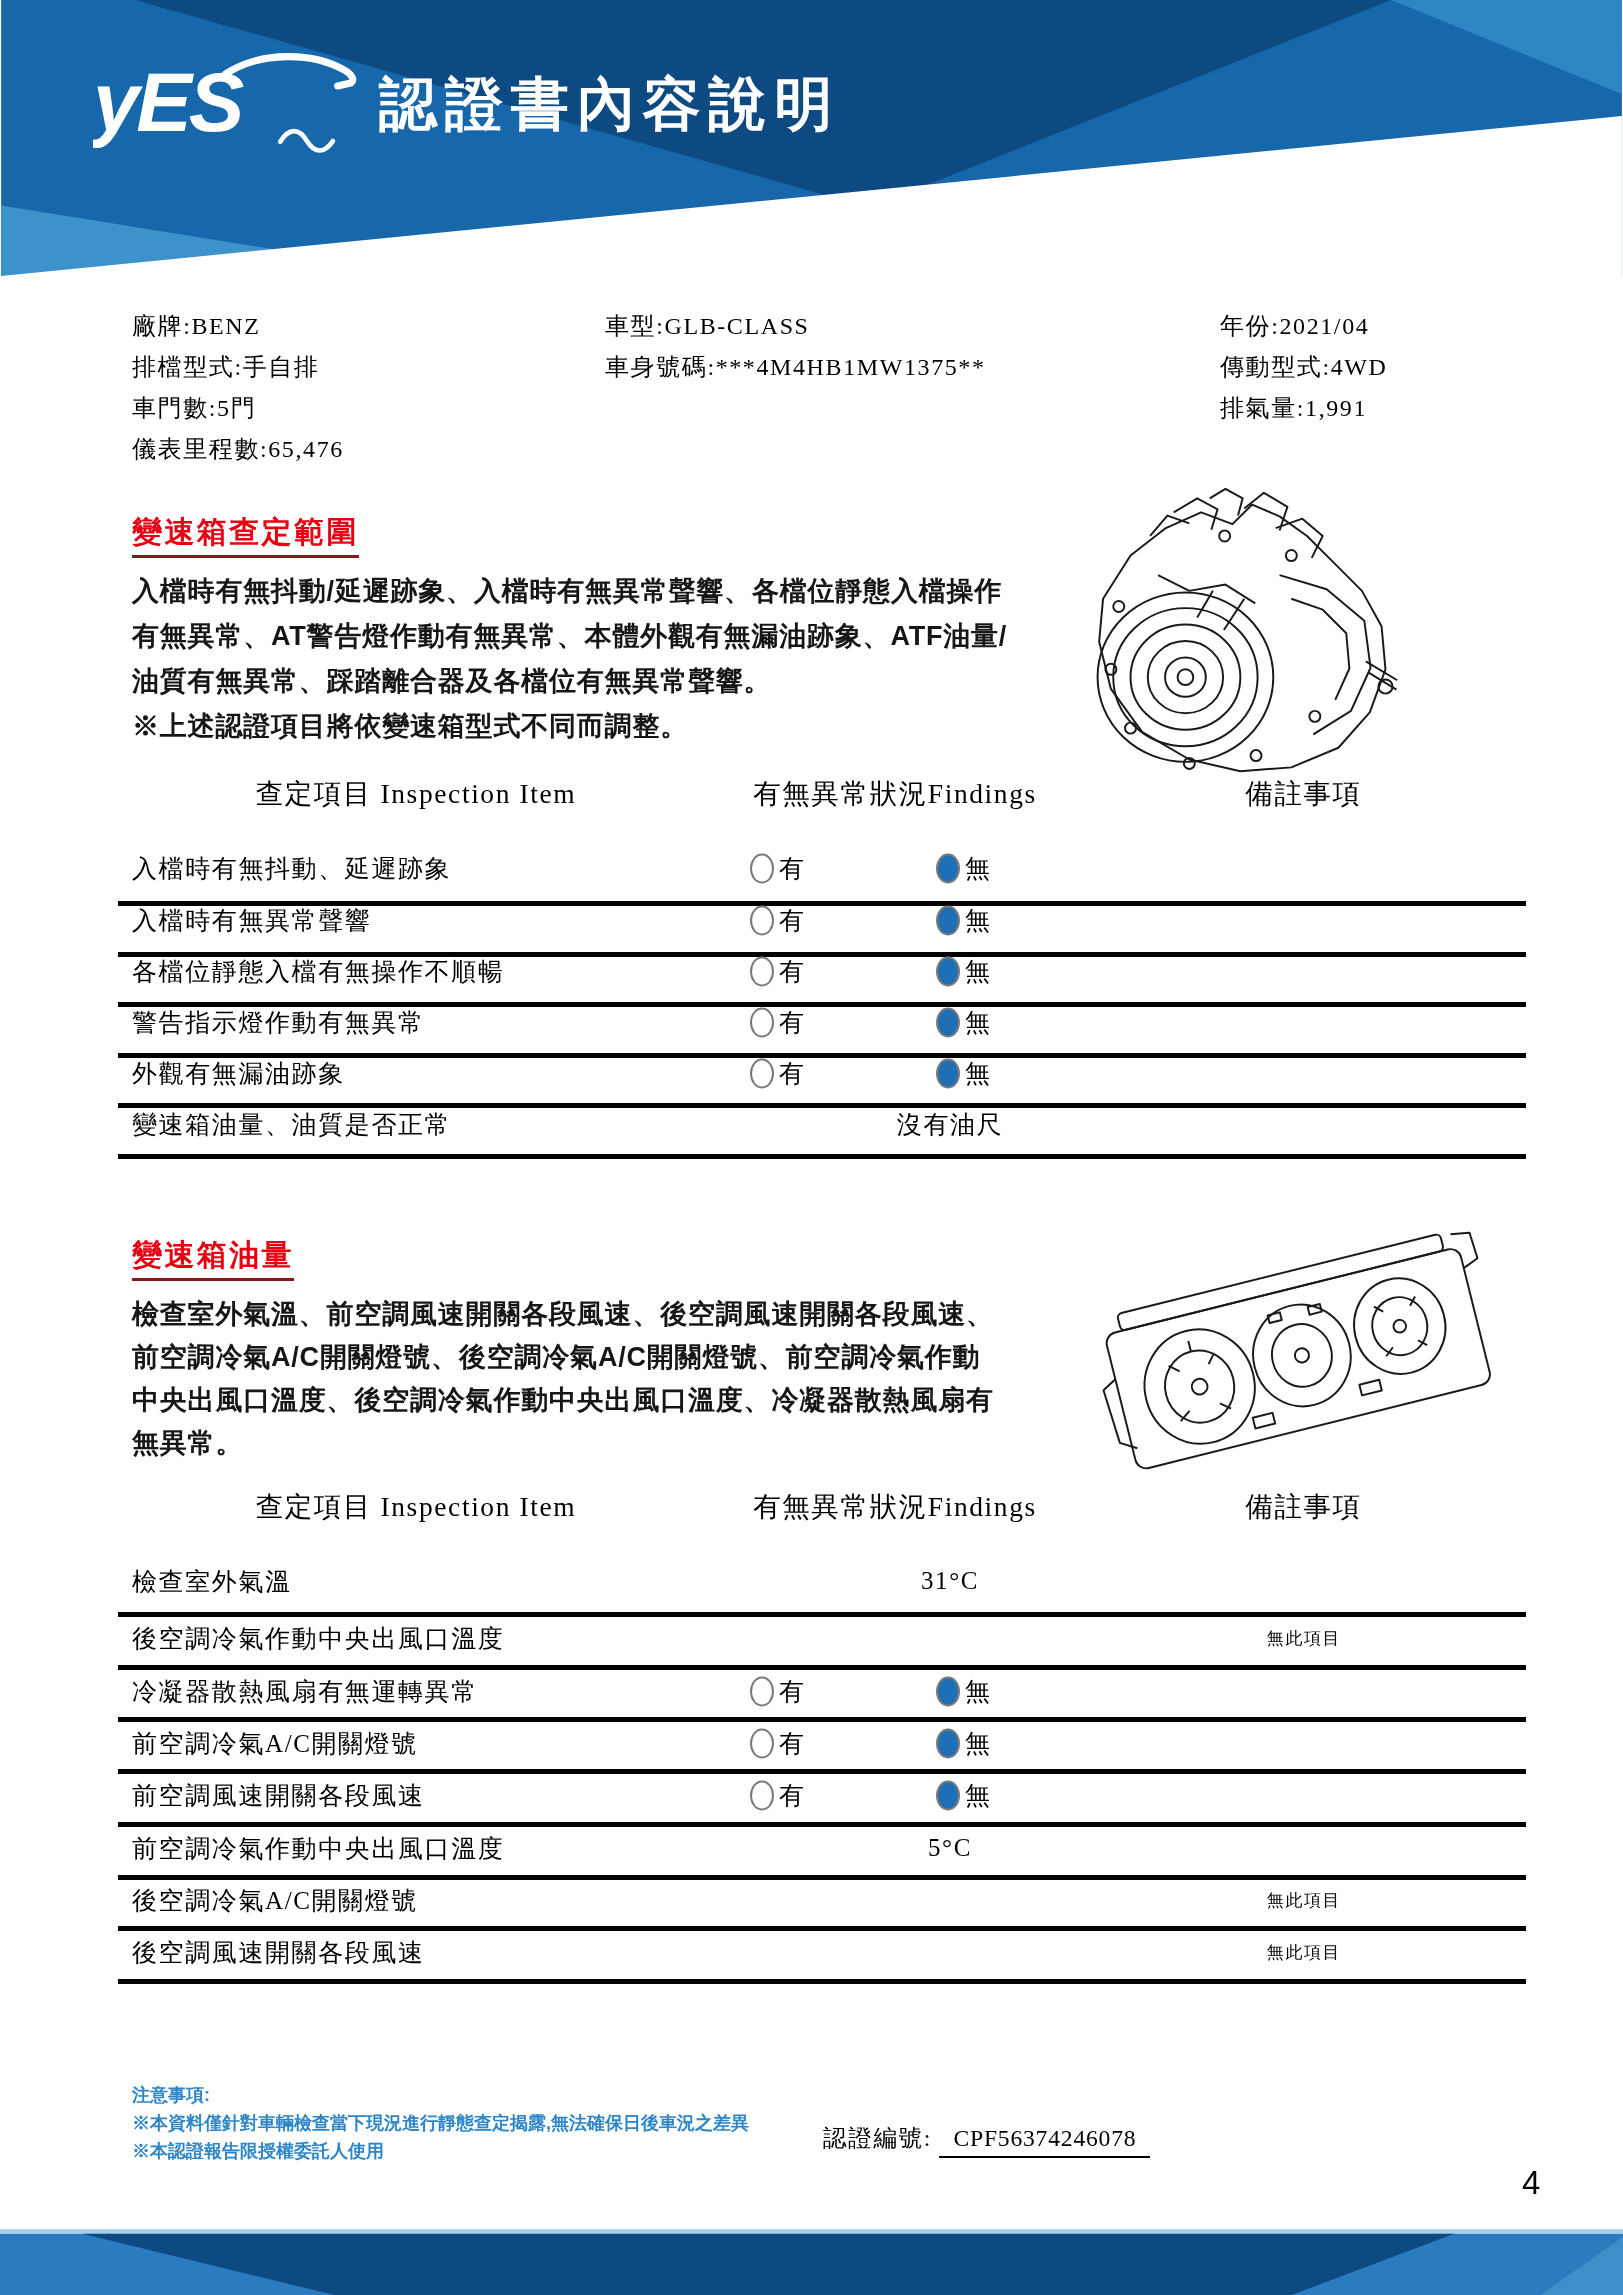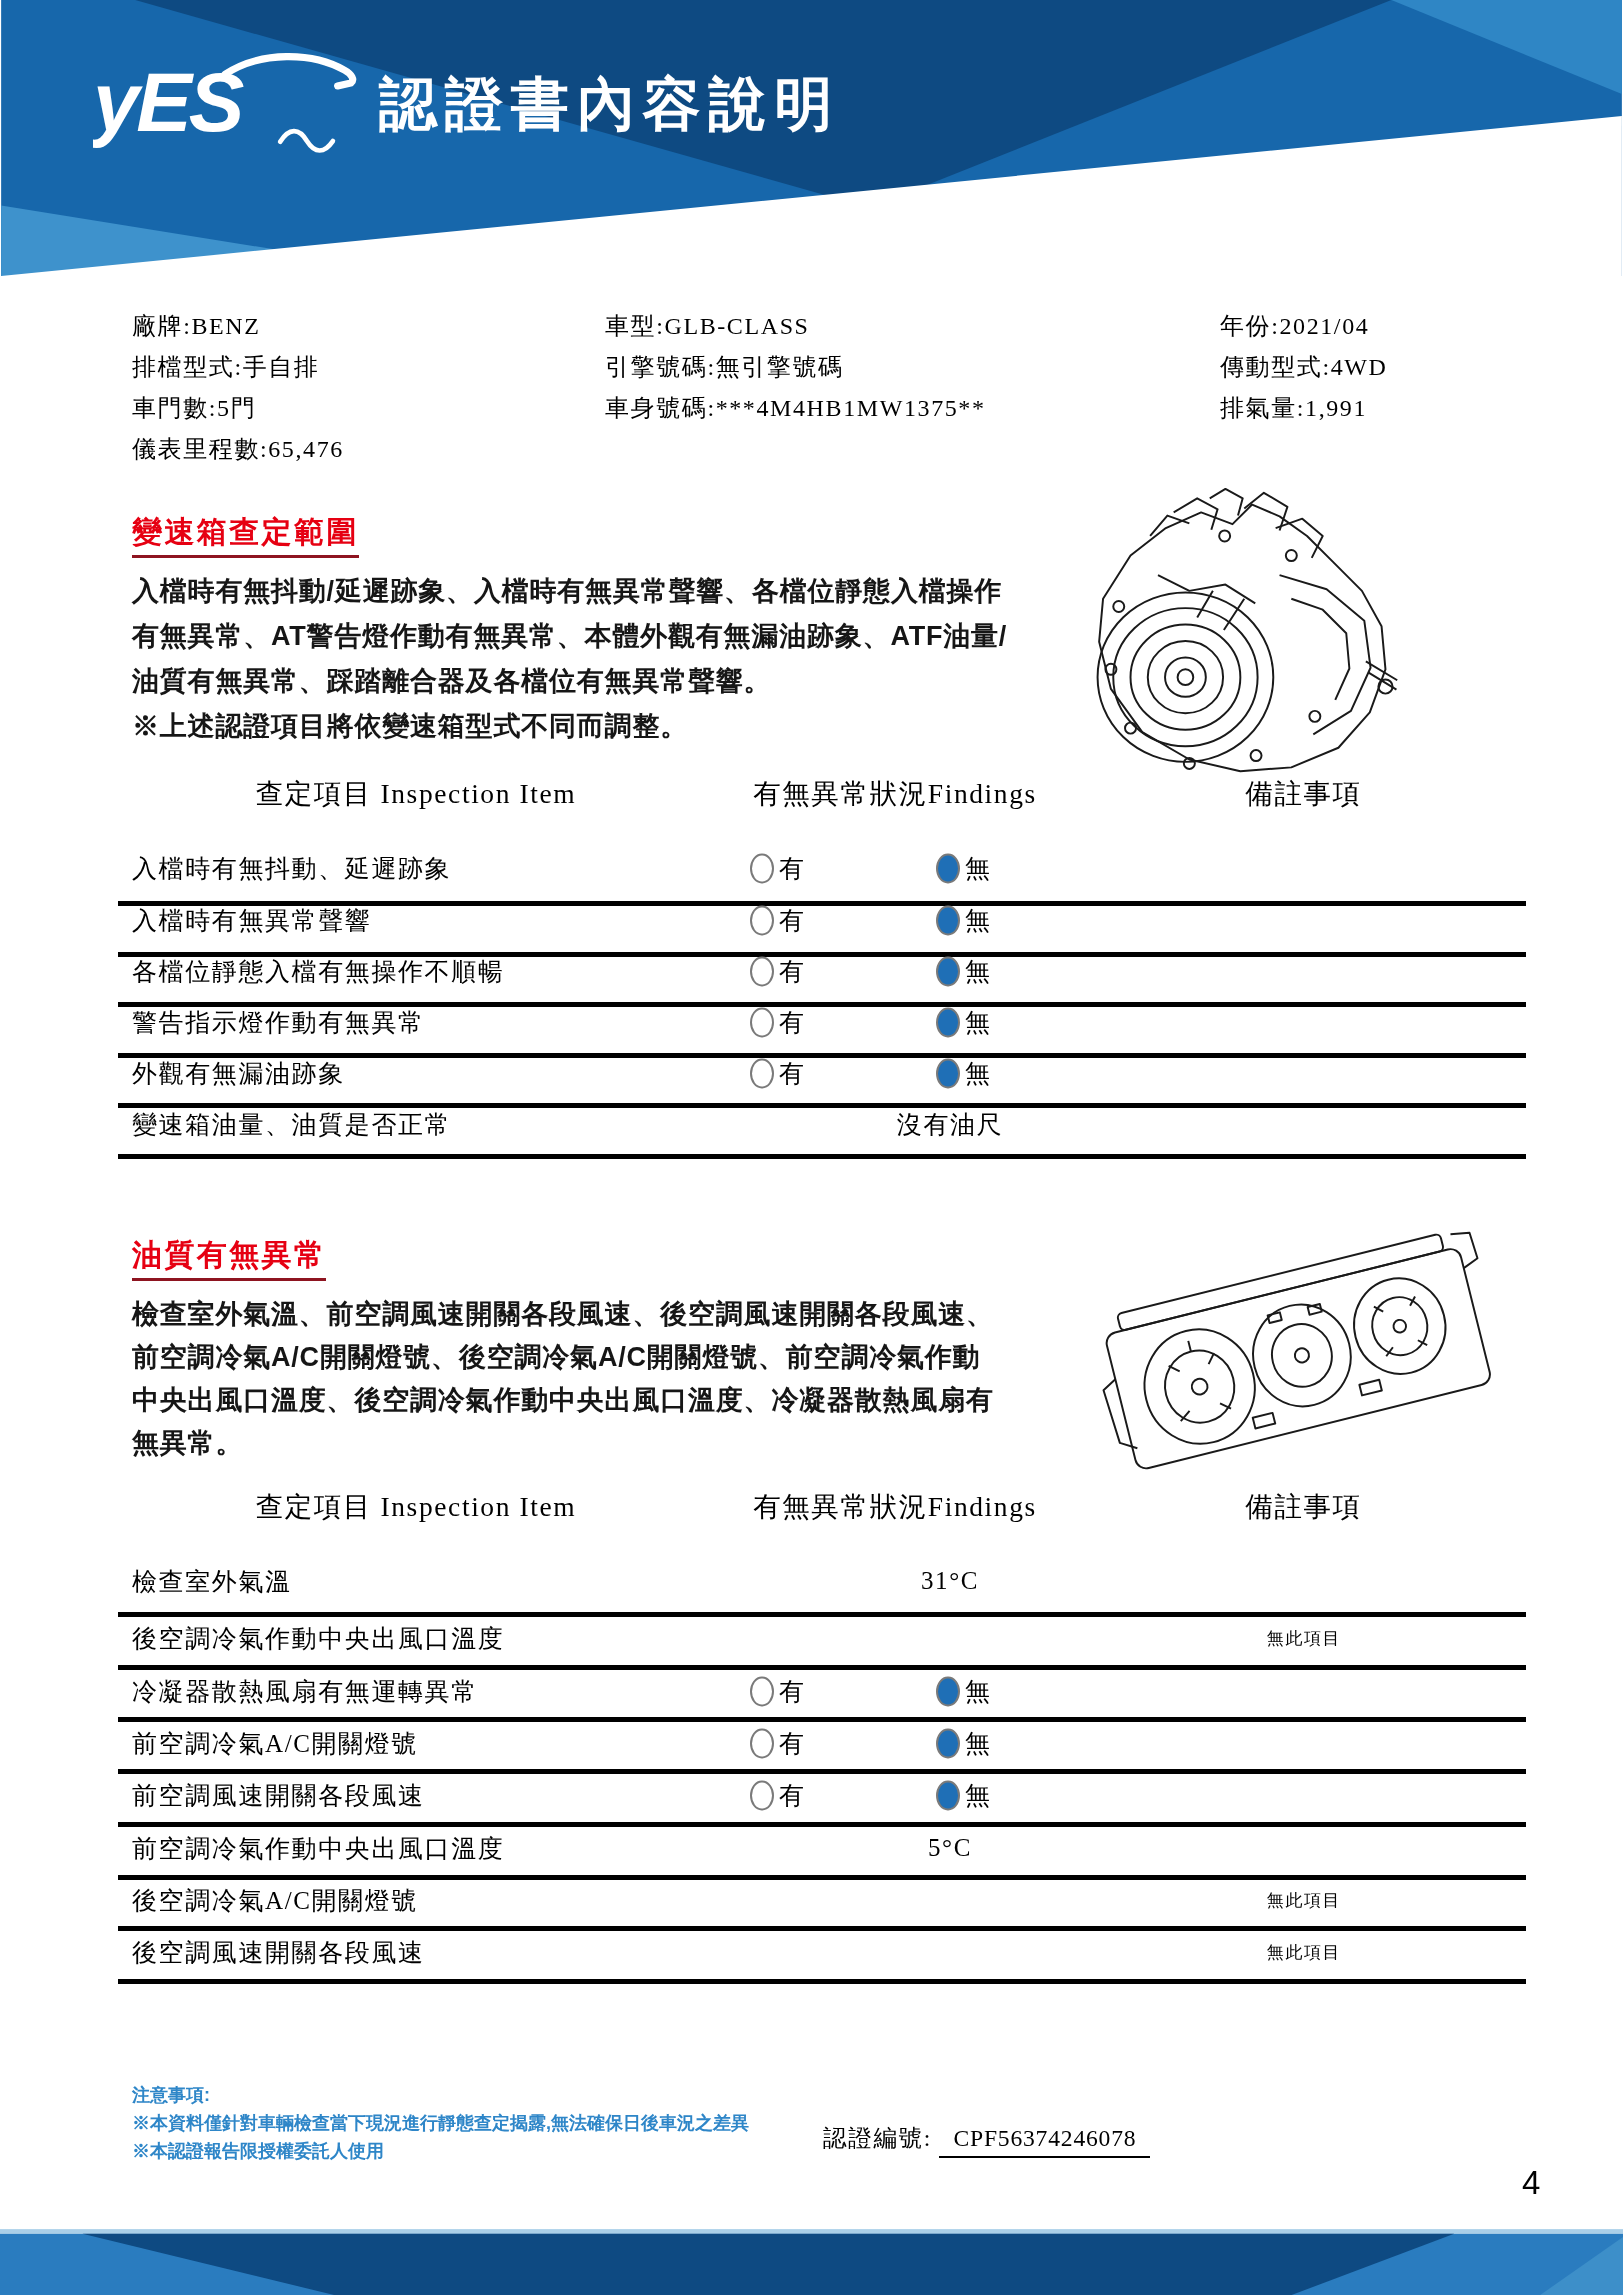--- a/index.html
+++ b/index.html
@@ -76,21 +76,20 @@
   <div class="hdr-title">認證書內容說明</div>
 
   <div class="info-col ic1">
     <div>廠牌:BENZ</div>
     <div>排檔型式:手自排</div>
     <div>車門數:5門</div>
     <div>儀表里程數:65,476</div>
   </div>
   <div class="info-col ic2">
     <div>車型:GLB-CLASS</div>
-    <div>引擎號碼:無引擎號碼</div>
     <div>車身號碼:***4M4HB1MW1375**</div>
   </div>
   <div class="info-col ic3">
     <div>年份:2021/04</div>
     <div>傳動型式:4WD</div>
     <div>排氣量:1,991</div>
   </div>
 
   <div class="sec-title" style="left:132px;top:512px;">變速箱查定範圍</div>
 
@@ -200,21 +199,21 @@
       </span>
   </div>
   <div class="sep" style="top:1103px;"></div>
 
   <div class="trow" style="top:1102px;">
     <span class="item">變速箱油量、油質是否正常</span>
     <span class="ftext">沒有油尺</span>
   </div>
   <div class="sep" style="top:1154px;"></div>
 
-  <div class="sec-title" style="left:132px;top:1235px;">油質有無異常</div>
+  <div class="sec-title" style="left:132px;top:1235px;">變速箱油量</div>
 
   <div class="sec-body lh55" style="left:132px;top:1296px;">
     <div>檢查室外氣溫、前空調風速開關各段風速、後空調風速開關各段風速、</div>
     <div>前空調冷氣A/C開關燈號、後空調冷氣A/C開關燈號、前空調冷氣作動</div>
     <div>中央出風口溫度、後空調冷氣作動中央出風口溫度、冷凝器散熱風扇有</div>
     <div>無異常。</div>
   </div>
 
   <svg class="illu2" viewBox="0 0 530 360">
     <g fill="none" stroke="#1a1a1a" stroke-width="2.5" stroke-linejoin="round" transform="rotate(-14 265 180)">

